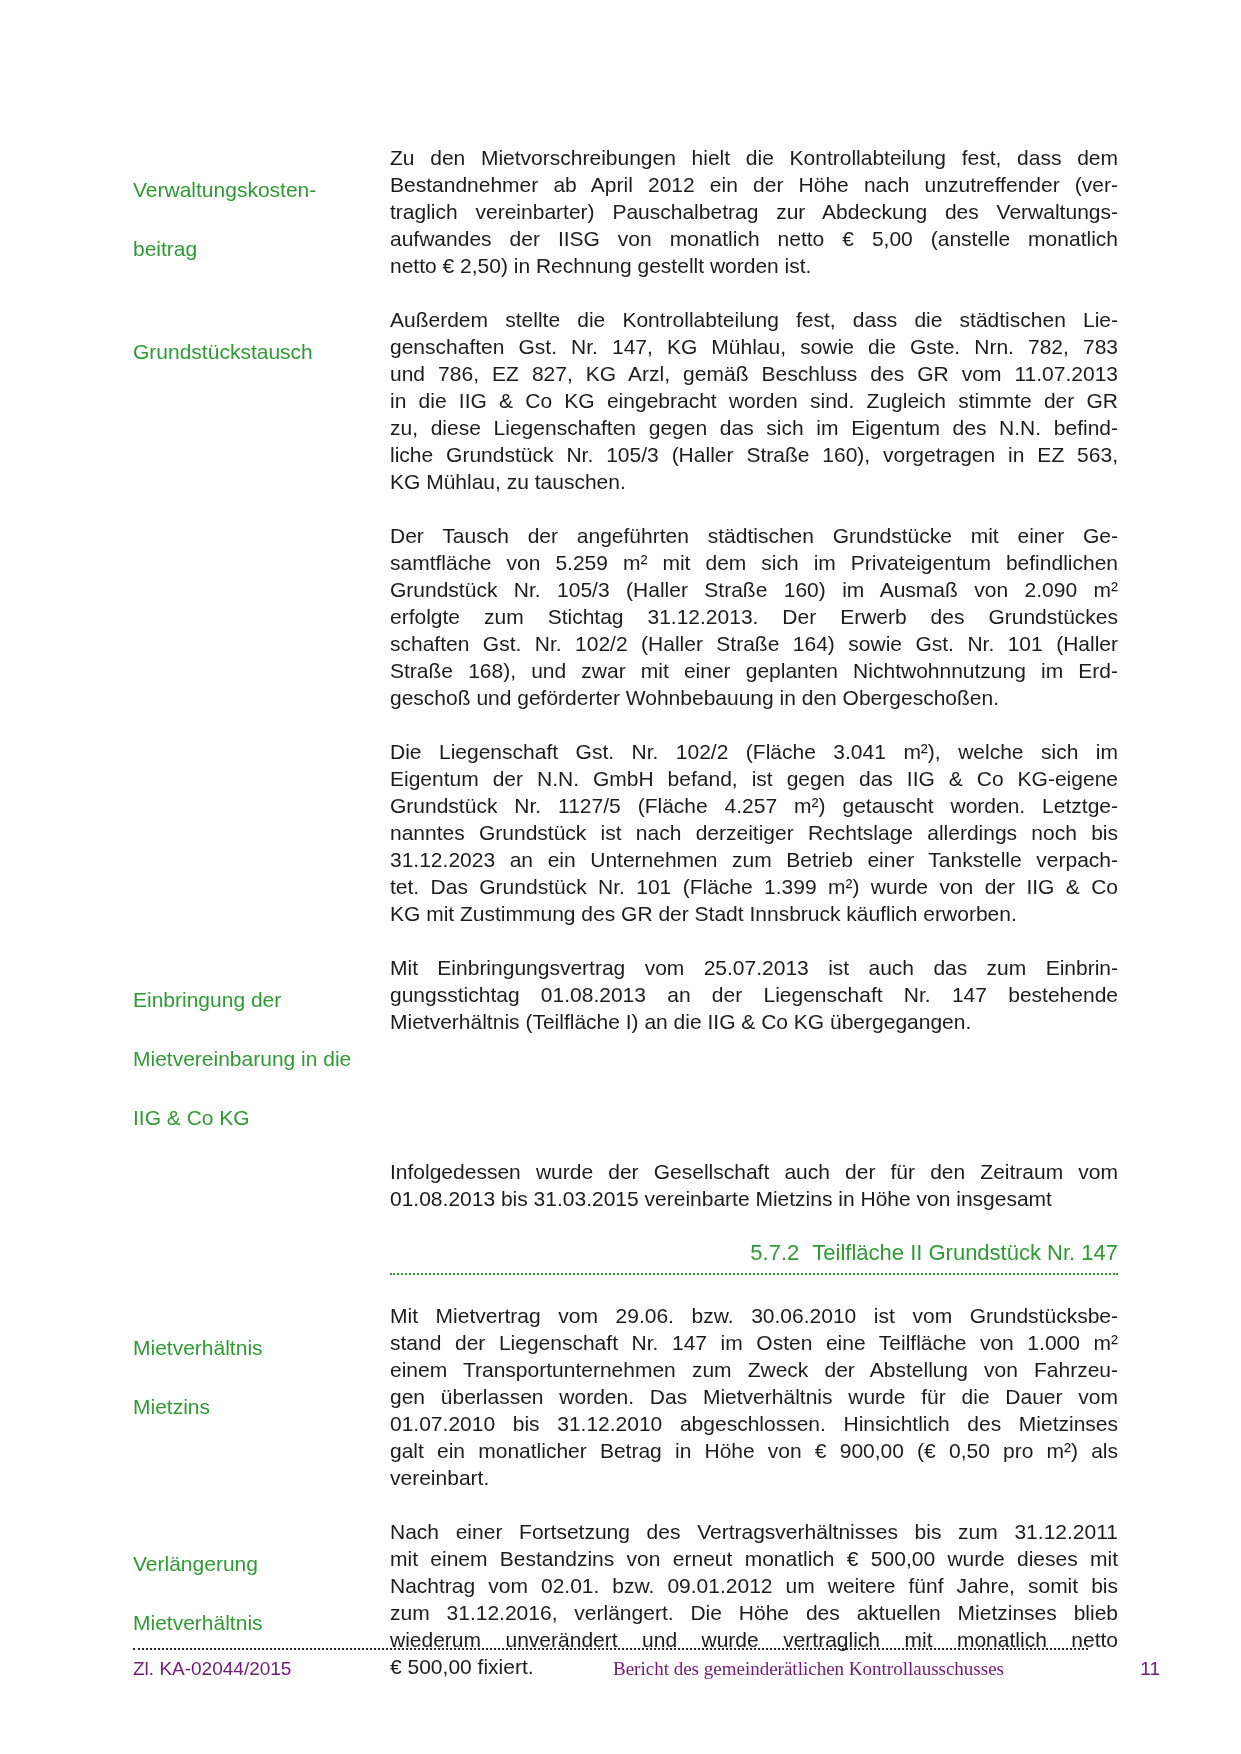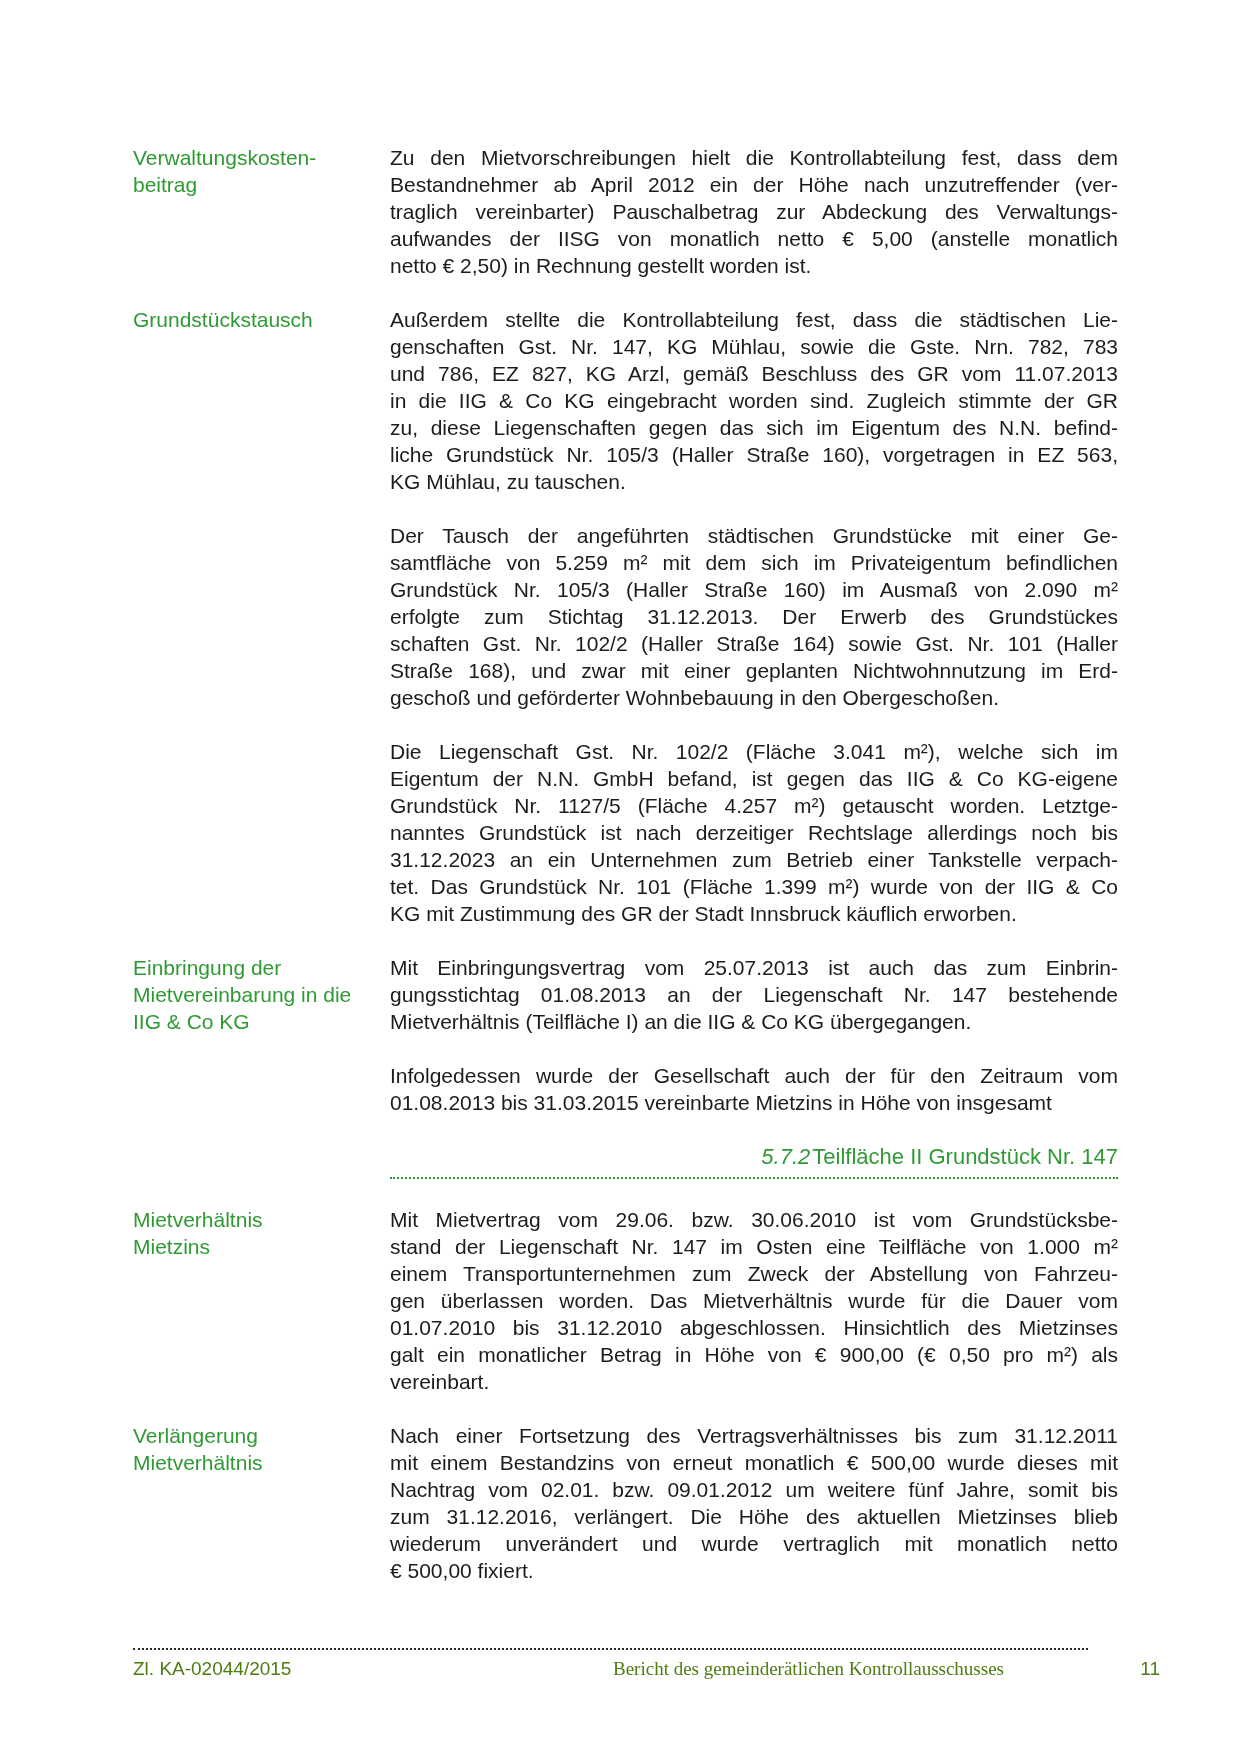--- a/index.html
+++ b/index.html
@@ -22,48 +22,48 @@
     width: 985px;
   }
   .row { display: flex; margin-bottom: 27px; }
   .label-col {
     flex: 0 0 257px;
     width: 257px;
     color: #2f9a34;
     font-size: 21px;
     line-height: 27px;
   }
-  .label-col .pline { text-align: left; text-align-last: left; white-space: normal; }
+  .label-col .pline { text-align: left; text-align-last: left; white-space: normal; margin-top: 32px; }
   .body-col {
     width: 728px;
     font-size: 21px;
     line-height: 27px;
   }
   .pline { text-align: justify; text-align-last: justify; white-space: nowrap; }
   .body-col .pline:last-child { text-align-last: left; }
   .heading {
     margin: 27px 0 27px 257px;
     width: 728px;
     font-size: 22px;
     font-weight: normal;
     line-height: 27px;
     color: #2f9a34;
     text-align: right;
     padding-bottom: 7px;
     border-bottom: 2px dotted #2f9a34;
   }
-  .heading .h-num { margin-right: 2px; font-style: italic; }
+  .heading .h-num { margin-right: 13px; }
   .footer {
     position: absolute;
     left: 133px;
     top: 1648px;
     width: 1027px;
     font-size: 19px;
     line-height: 24px;
-    color: #4d7c0f;
+    color: #701a75;
   }
   .footer-divider {
     width: 955px;
     height: 0;
     border-top: 2px dotted #2a2a2a;
     margin-bottom: 7px;
   }
   .footer-row { position: relative; height: 24px; }
   .f-left  { position: absolute; left: 0; top: 0; }
   .f-center{ position: absolute; left: 480px; top: 0; font-family: Liberation Serif, serif; }

